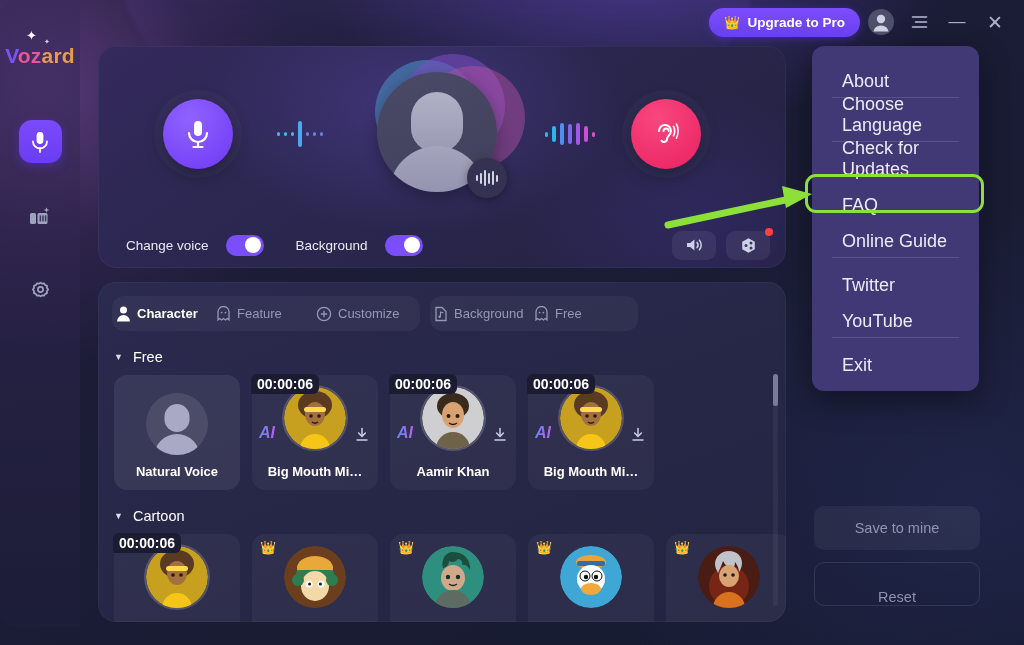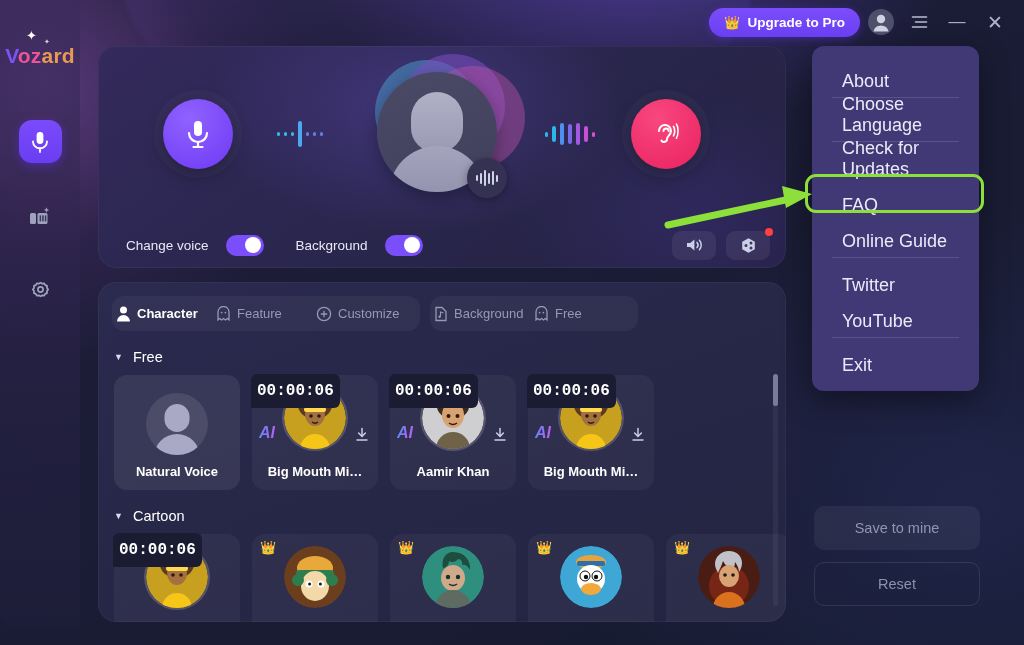--- a/index.html
+++ b/index.html
@@ -166,21 +166,21 @@
     background:rgba(255,255,255,.045); cursor:pointer; flex:none;
   }
   .card.natural { background:rgba(255,255,255,.075); }
   .card-label {
     position:absolute; left:0; right:0; bottom:11px; text-align:center;
     color:#fff; font-size:13px; white-space:nowrap; overflow:hidden; text-overflow:ellipsis;
     padding:0 6px; font-weight:bold;
   }
   .dur {
     position:absolute; left:-1px; top:-1px; background:#1b1c32; color:#fff;
-    font-size:16px; padding:8px 6px; border-radius:6px 6px 6px 0; z-index:3; font-weight:bold;font-family:Liberation Mono, monospace;
+    font-size:14px; padding:2px 6px; border-radius:6px 6px 6px 0; z-index:3; font-weight:bold;
   }
   .ai-tag {
     position:absolute; left:7px; top:49px; font-size:16px; font-weight:bold; font-style:italic; z-index:3;
     background:linear-gradient(100deg,#5b8cf7,#c05cf0);
     -webkit-background-clip:text; background-clip:text; color:transparent;
   }
   .dl { position:absolute; right:9px; top:52px; color:#c9cde2; z-index:3; }
   .crown-badge { position:absolute; left:8px; top:6px; font-size:13px; color:#ffc233; z-index:3; }
   .thumb {
     position:absolute; left:50%; top:12px; transform:translateX(-50%);
@@ -220,21 +220,21 @@
     position:absolute; left:5px; top:128px; width:179px; height:39px;
     border:3px solid #8de03a; border-radius:11px; z-index:26; pointer-events:none;
   }
 
   .side-actions { position:absolute; left:14px; top:460px; width:166px; }
   .act-btn {
     width:166px; height:44px; border-radius:10px; display:flex; align-items:center; justify-content:center;
     font-size:14.5px; cursor:pointer; margin-bottom:12px;
   }
   .act-fill { background:rgba(255,255,255,.055); color:#9195b2; font-weight:normal; }
-  .act-outline { background:transparent; border:1px solid rgba(255,255,255,.10); color:#8d91ae; }
+  .act-outline { background:transparent; border:1px solid rgba(255,255,255,.10); color:#8d91ae;align-items:flex-end; }
 
   
   .arrow-svg { position:absolute; left:664px; top:184px; z-index:28; pointer-events:none; }
 </style>
 </head>
 <body>
 
 <div id="app">
   <div class="swoosh"></div>
   <div class="glow-left"></div>

